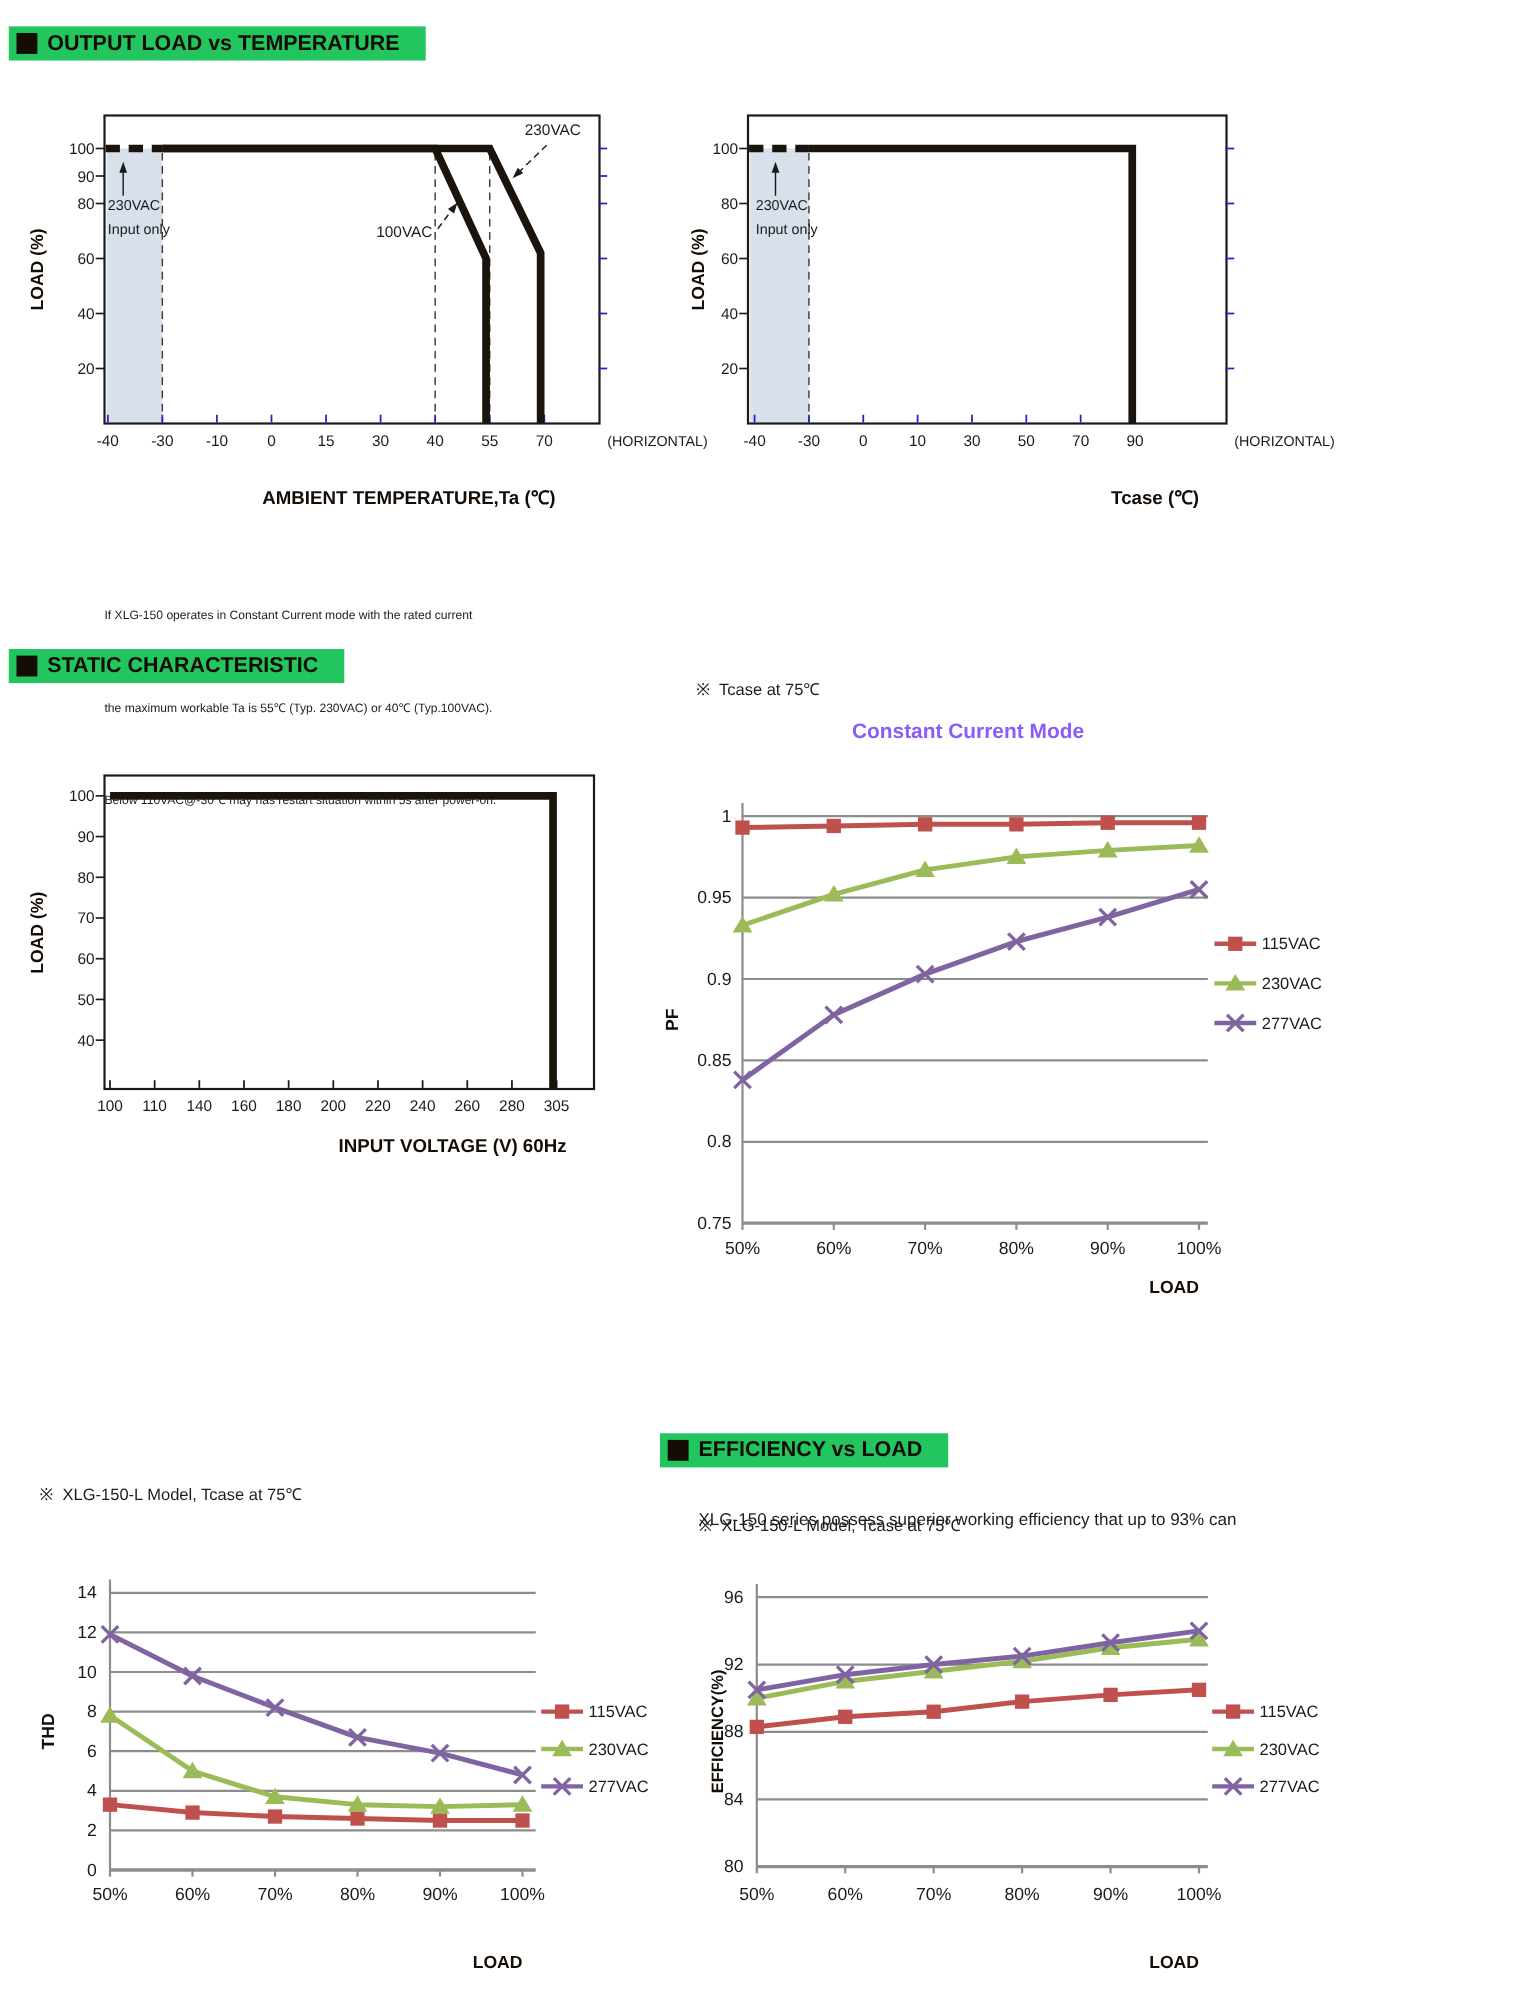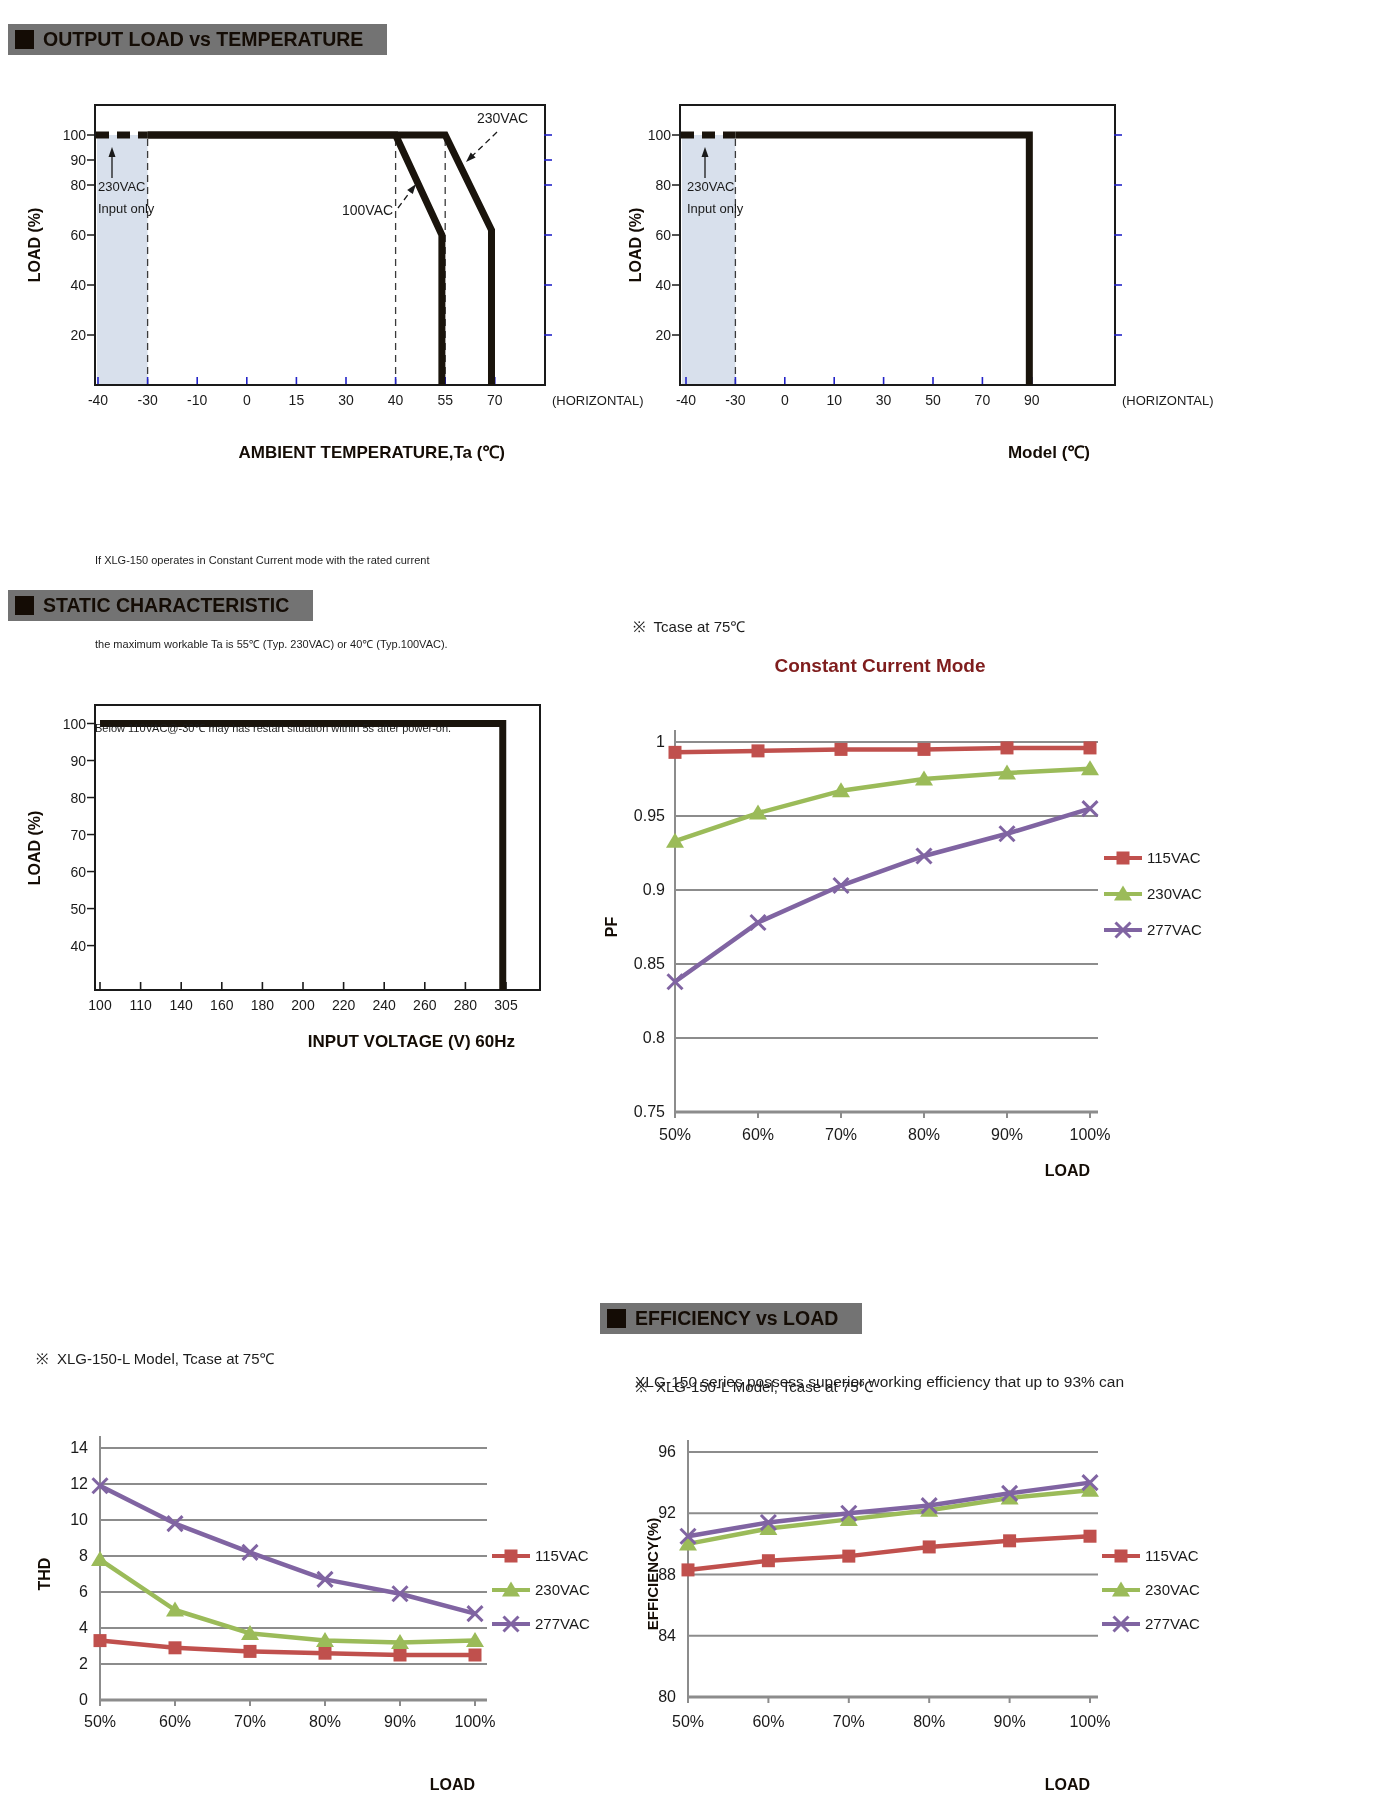--- a/index.html
+++ b/index.html
@@ -1,28 +1,28 @@
 <!DOCTYPE html>
 <html><head>
 <meta charset="utf-8">
 <style>
   html,body{margin:0;padding:0;background:#ffffff;}
   body{width:1400px;height:1819px;font-family:"Liberation Sans",sans-serif;color:#1a1a1a;}
   #page{position:relative;width:1400px;height:1819px;background:#fff;overflow:hidden;}
   #charts-svg{position:absolute;left:0;top:0;}
   svg text{font-family:"Liberation Sans",sans-serif;fill:#1a1a1a;}
-  .sec-h{position:absolute;display:inline-flex;align-items:center;gap:9px;background:#737373;
+  .sec-h{position:absolute;display:inline-flex;align-items:center;gap:9px;background:#22c55e;
          padding:4px 24px 4px 7px;font-weight:bold;font-size:19.5px;color:#140C05;white-space:nowrap;}
   .sec-sq{width:19px;height:19px;background:#140C05;flex:0 0 auto;}
   .hlabel{position:absolute;text-align:right;font-weight:bold;font-size:17px;color:#140C05;}
   .vlabel{position:absolute;height:20px;display:flex;align-items:center;justify-content:center;
           font-weight:bold;font-size:16px;color:#140C05;transform:rotate(-90deg);transform-origin:center center;white-space:nowrap;}
   .note{position:absolute;font-size:15px;color:#1d1d1d;white-space:pre;}
   .para{position:absolute;font-size:11px;line-height:28px;color:#1d1d1d;white-space:pre;}
-  .ctitle{position:absolute;text-align:center;font-weight:bold;font-size:19px;color:#7f1d1d;}
+  .ctitle{position:absolute;text-align:center;font-weight:bold;font-size:19px;color:#8b5cf6;}
 </style>
 </head>
 <body>
 
 <div id="page">
 
   <svg id="charts-svg" width="1400" height="1819" viewBox="0 0 1400 1819">
       <g>
         <rect x="97" y="135" width="50.599999999999994" height="249" fill="#D8E0EC"></rect>
         <rect x="95" y="105" width="450" height="280" fill="none" stroke="#1a1a1a" stroke-width="2"></rect>
@@ -367,21 +367,21 @@
     <span class="sec-sq"></span>
     <span>STATIC CHARACTERISTIC</span>
   </div>
   <div class="sec-h" style="left:600px;top:1283px;margin-top:20px;">
     <span class="sec-sq"></span>
     <span>EFFICIENCY vs LOAD</span>
   </div>
 
   <div class="hlabel" style="left:95px;top:440px;width:410px;">AMBIENT TEMPERATURE,Ta (℃)</div>
   <div class="vlabel" style="left:-45px;top:235px;width:160px;">LOAD (%)</div>
-  <div class="hlabel" style="left:690px;top:440px;width:400px;">Model (℃)</div>
+  <div class="hlabel" style="left:690px;top:440px;width:400px;">Tcase (℃)</div>
   <div class="vlabel" style="left:556px;top:235px;width:160px;">LOAD (%)</div>
 
   <div class="para" style="left:95px;top:490px;">
     <div>If XLG-150 operates in Constant Current mode with the rated current</div>
     <div>the maximum workable Ta is 55℃ (Typ. 230VAC) or 40℃ (Typ.100VAC).</div>
     <div>Below 110VAC@-30℃ may has restart situation within 5s after power-on.</div>
   </div>
 
   <div class="hlabel" style="left:105px;top:1032px;width:410px;">INPUT VOLTAGE (V) 60Hz</div>
   <div class="vlabel" style="left:-45px;top:838px;width:160px;">LOAD (%)</div>

